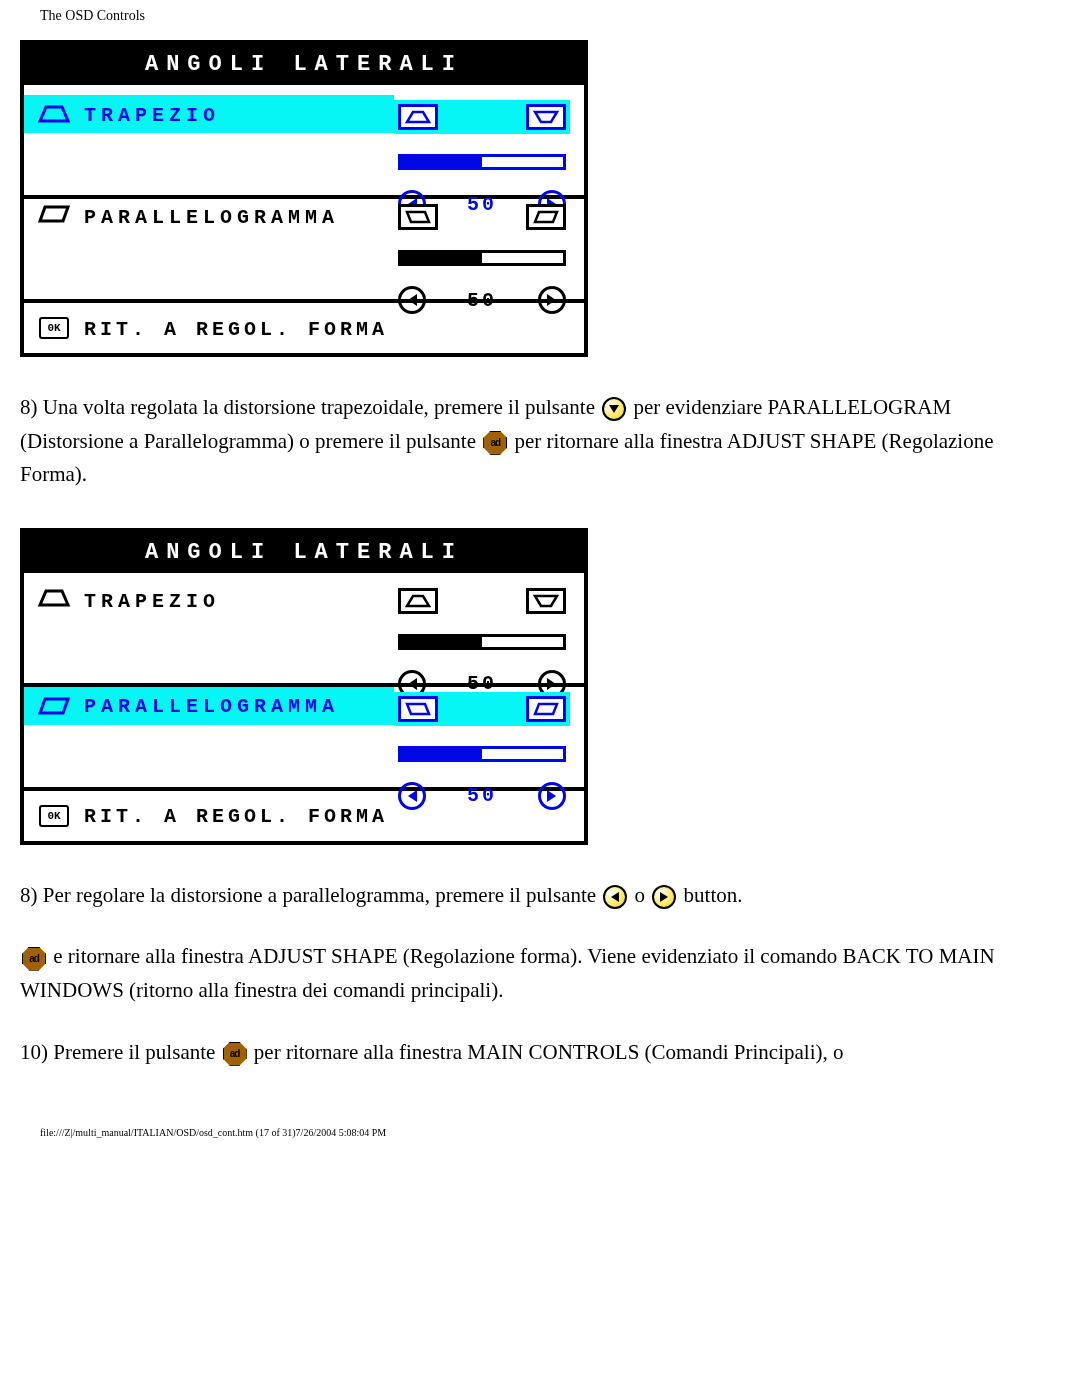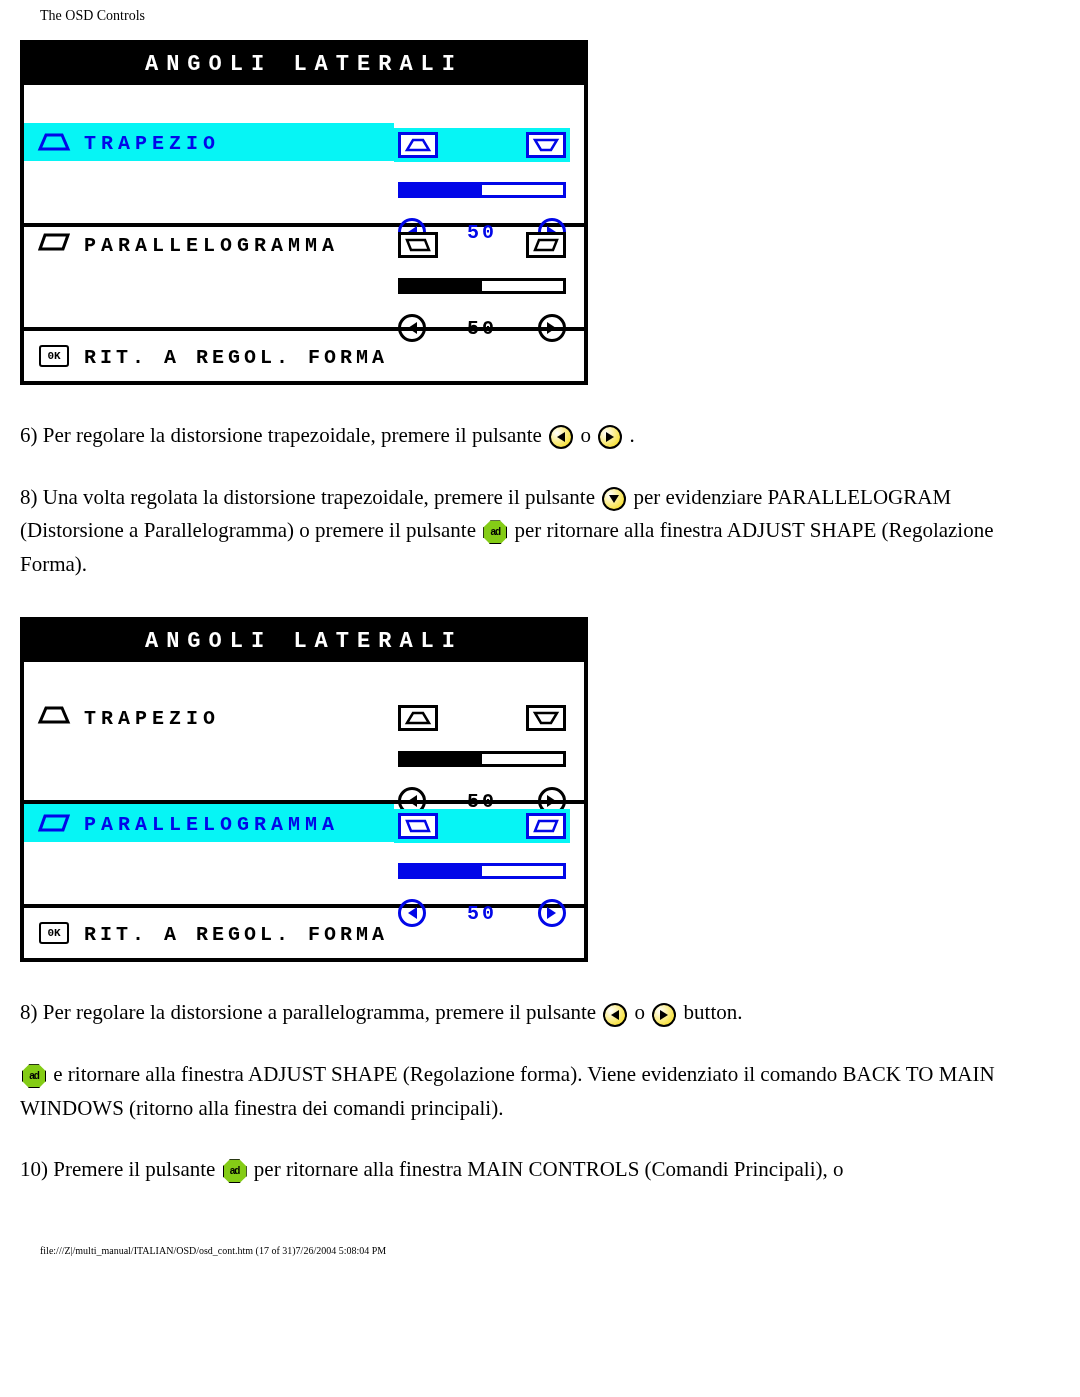--- a/index.html
+++ b/index.html
@@ -33,21 +33,21 @@
     font-size: 22px;
     padding: 8px 0;
     letter-spacing: 8px;
   }
   .osd-row {
     border-top: 4px solid #000;
     height: 100px;
     display: flex;
     align-items: stretch;
   }
-  .osd-first { border-top: none; padding-top: 10px; box-sizing: content-box; margin-top: 28px; }
+  .osd-first { border-top: none; padding-top: 10px; box-sizing: content-box; }
   .osd-row.short { height: 50px; align-items: center; }
   .osd-left {
     width: 370px;
     display: flex;
     align-items: flex-start;
     padding-top: 5px;
   }
   .osd-left-center { align-items: center; padding-top:0; }
   .osd-icon-slot {
     width: 60px;
@@ -110,21 +110,21 @@
   .para {
     font-size: 21px;
     line-height: 1.6;
     margin: 14px 0 28px 0;
   }
   .inline-btn {
     display:inline-flex; vertical-align:middle; align-items:center; justify-content:center;
     margin: 0 2px;
   }
   .oct {
-    width:22px; height:22px; background:#84cc16;
+    width:22px; height:22px; background:#a16207;
     border:1px solid #000;
     display:inline-flex; align-items:center; justify-content:center;
     clip-path: polygon(30% 0%, 70% 0%, 100% 30%, 100% 70%, 70% 100%, 30% 100%, 0% 70%, 0% 30%);
   }
   .circ-y {
     width:20px;height:20px; border:2px solid #000; border-radius:50%;
     display:inline-flex; align-items:center; justify-content:center;
     background: radial-gradient(circle at 30% 30%, #fff, #F5D800);
   }
   .tri-k-l {width:0;height:0;border-top:5px solid transparent;border-bottom:5px solid transparent;border-right:8px solid #000;}
@@ -229,35 +229,20 @@
   </div>
 
   <div class="osd-row short">
     <div class="osd-icon-slot">
           <span class="ok-box">0K</span>
         </div>
     <div class="osd-label" style="letter-spacing:4px;">RIT. A REGOL. FORMA</div>
   </div>
 </div>
 
-<div class="para">
-  <span>6) Per regolare la distorsione trapezoidale, premere il pulsante </span>
-  <span class="inline-btn">
-        <span class="circ-y">
-          <span class="tri-k-l"></span>
-        </span>
-      </span>
-  <span> o </span>
-  <span class="inline-btn">
-        <span class="circ-y">
-          <span class="tri-k-r"></span>
-        </span>
-      </span>
-  <span> .</span>
-</div>
 
 <div class="para">
   <span>8) Una volta regolata la distorsione trapezoidale, premere il pulsante </span>
   <span class="inline-btn">
         <span class="circ-y">
           <span class="tri-k-d"></span>
         </span>
       </span>
   <span>per evidenziare PARALLELOGRAM (Distorsione a Parallelogramma) o premere il pulsante </span>
   <span class="inline-btn">

